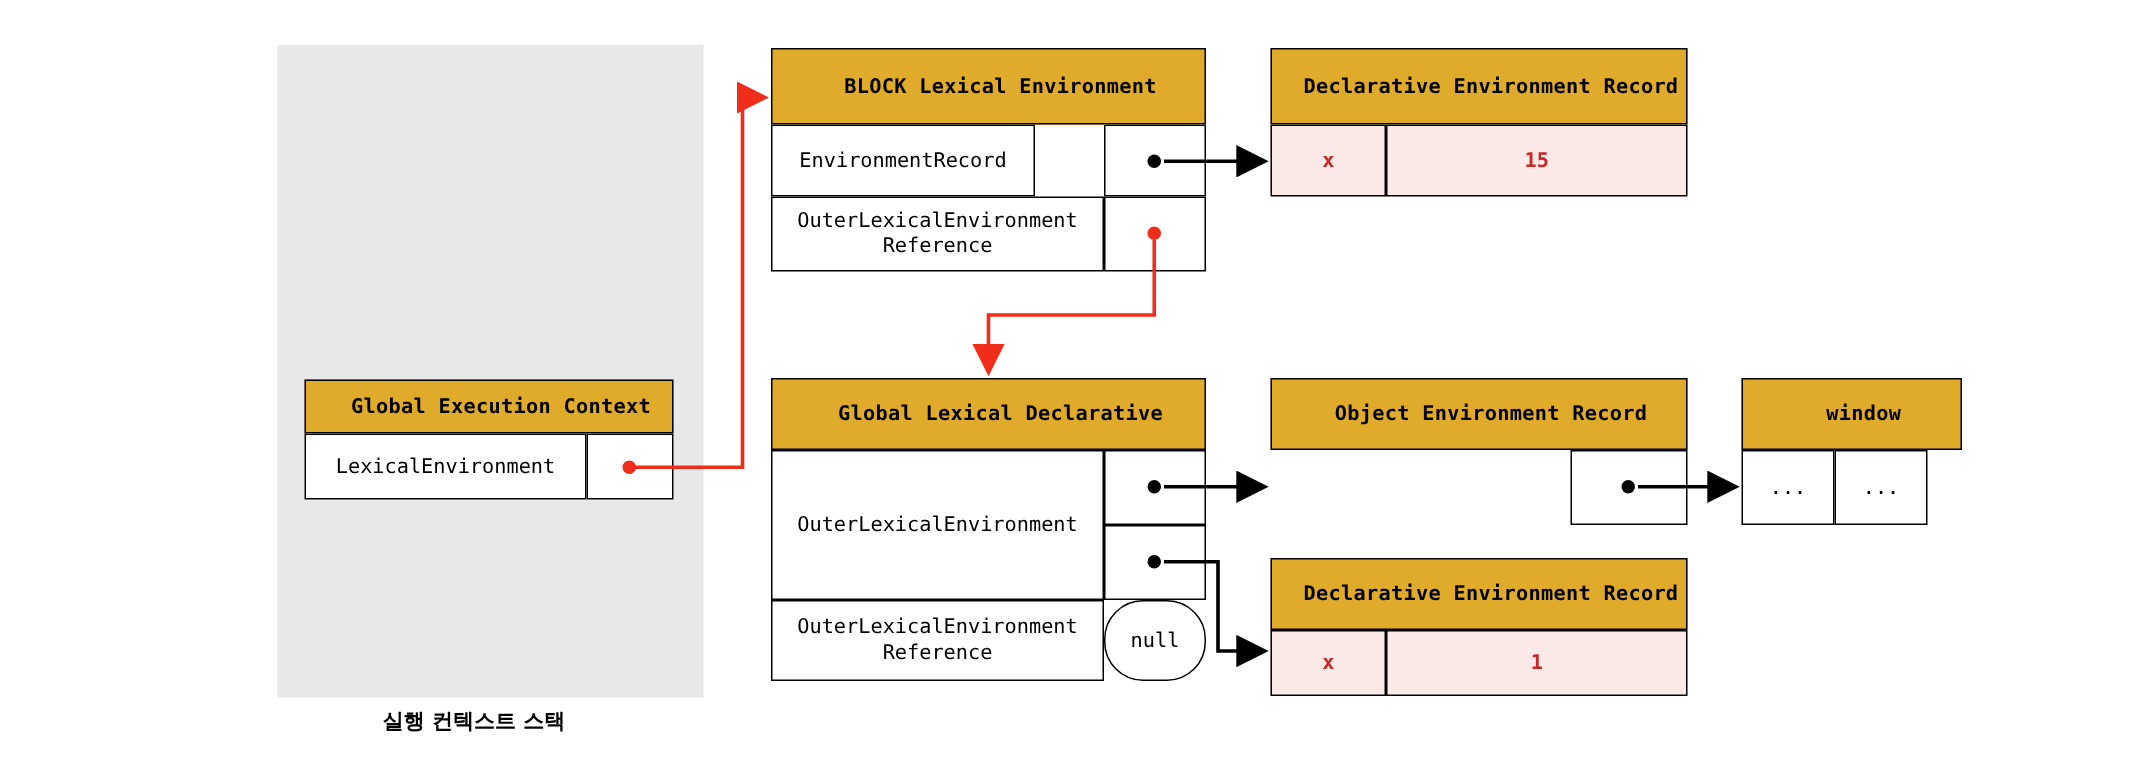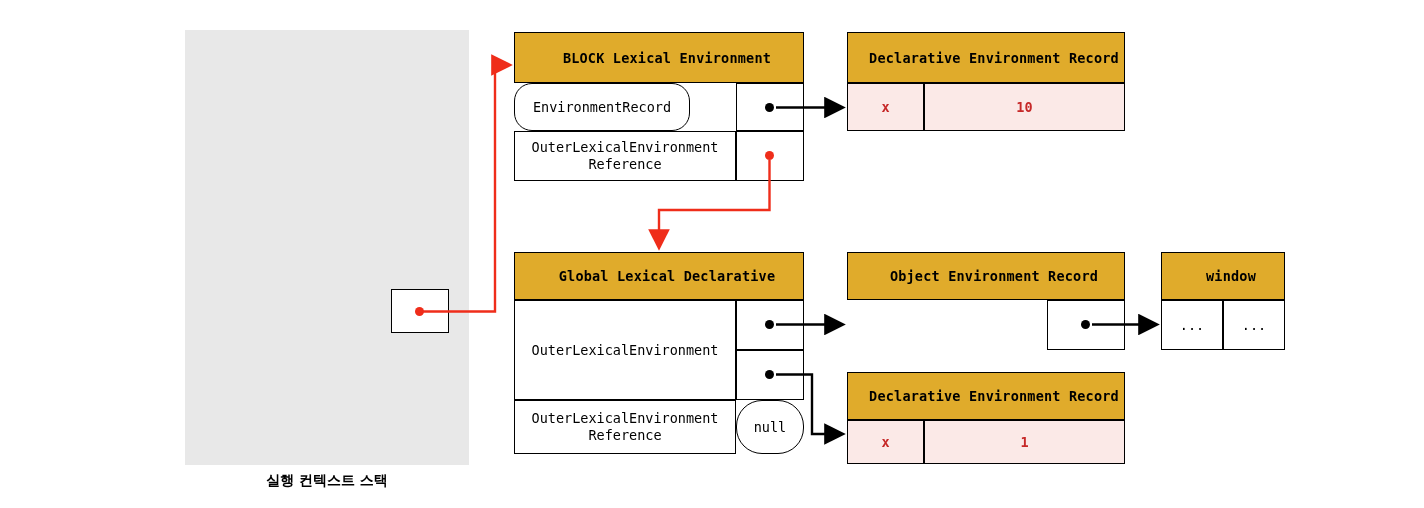--- a/index.html
+++ b/index.html
@@ -88,56 +88,58 @@
     height: 508px;
     pointer-events: none;
   }
 </style>
 </head>
 <body>
 
 <div id="canvas">
 
   <div class="stack-bg" style="left:185px; top:30px; width:284px; height:435px;"></div>
-  <div class="stack-caption" style="left:185px; top:472px; width:284px;">실행 컨텍스트 스택</div>
+  <div class="stack-caption" style="left:174px; top:472px; width:284px;">실행 컨텍스트 스택</div>
 
+  <div class="hdr" style="left:203px; top:253px; width:246px; height:36px;">Global Execution Context</div>
+  <div class="cell" style="left:203px; top:289px; width:188px; height:44px;">LexicalEnvironment</div>
   <div class="cell dot-cell" style="left:391px; top:289px; width:58px; height:44px;"></div>
   <div class="dot red" style="left:415px; top:307px;"></div>
 
   <div class="hdr" style="left:514px; top:32px; width:290px; height:51px;">BLOCK Lexical Environment</div>
-  <div class="cell" style="left:514px; top:83px; width:176px; height:48px;border-radius:18px;">EnvironmentRecord</div>
+  <div class="cell" style="left:514px; top:83px; width:176px; height:48px;">EnvironmentRecord</div>
   <div class="cell dot-cell" style="left:736px; top:83px; width:68px; height:48px;"></div>
   <div class="dot" style="left:765px; top:103px;"></div>
 
   <div class="cell" style="left:514px; top:131px; width:222px; height:50px;">OuterLexicalEnvironment
 Reference</div>
   <div class="cell dot-cell" style="left:736px; top:131px; width:68px; height:50px;"></div>
   <div class="dot red" style="left:765px; top:151px;"></div>
 
   <div class="hdr" style="left:847px; top:32px; width:278px; height:51px;">Declarative Environment Record</div>
   <div class="cell pink" style="left:847px; top:83px; width:77px; height:48px;">x</div>
-  <div class="cell pink" style="left:924px; top:83px; width:201px; height:48px;">10</div>
+  <div class="cell pink" style="left:924px; top:83px; width:201px; height:48px;">15</div>
 
   <div class="hdr" style="left:514px; top:252px; width:290px; height:48px;">Global Lexical Declarative</div>
 
   <div class="cell" style="left:514px; top:300px; width:222px; height:100px;">OuterLexicalEnvironment</div>
   <div class="cell dot-cell" style="left:736px; top:300px; width:68px; height:50px;"></div>
   <div class="dot" style="left:765px; top:320px;"></div>
   <div class="cell dot-cell" style="left:736px; top:350px; width:68px; height:50px;"></div>
   <div class="dot" style="left:765px; top:370px;"></div>
 
   <div class="cell" style="left:514px; top:400px; width:222px; height:54px;">OuterLexicalEnvironment
 Reference</div>
   <div class="cell" style="left:736px; top:400px; width:68px; height:54px;border-radius:26px;">null</div>
 
   <div class="hdr" style="left:847px; top:252px; width:278px; height:48px;">Object Environment Record</div>
   <div class="cell dot-cell" style="left:1047px; top:300px; width:78px; height:50px;"></div>
   <div class="dot" style="left:1081px; top:320px;"></div>
 
-  <div class="hdr" style="left:1161px; top:252px; width:124px; height:48px;">window</div>
+  <div class="hdr" style="left:1161px; top:252px; width:147px; height:48px;">window</div>
   <div class="cell" style="left:1161px; top:300px; width:62px; height:50px;">...</div>
   <div class="cell" style="left:1223px; top:300px; width:62px; height:50px;">...</div>
 
   <div class="hdr" style="left:847px; top:372px; width:278px; height:48px;">Declarative Environment Record</div>
   <div class="cell pink" style="left:847px; top:420px; width:77px; height:44px;">x</div>
   <div class="cell pink" style="left:924px; top:420px; width:201px; height:44px;">1</div>
 
   <svg class="wires" viewBox="0 0 1424 508">
     <defs>
       <marker id="ah-black" markerWidth="9" markerHeight="9" refX="7" refY="4.5" orient="auto">

